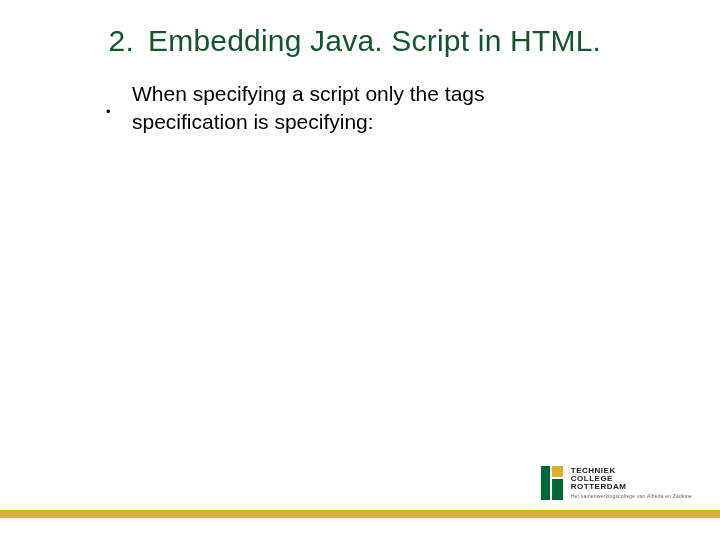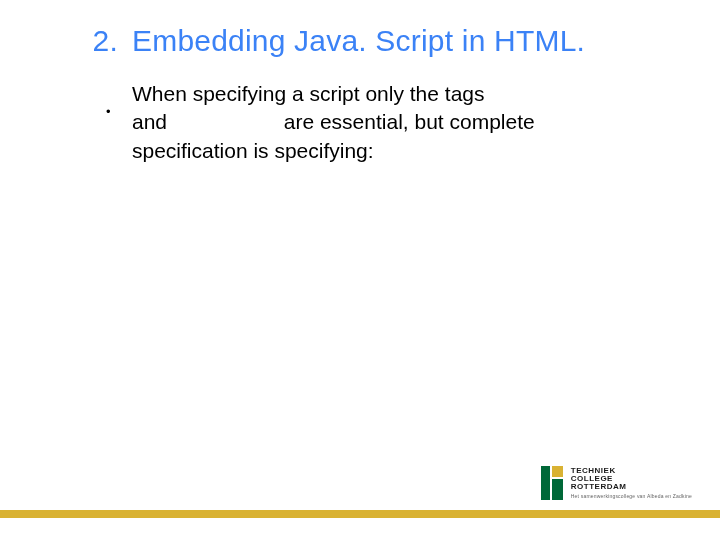--- a/index.html
+++ b/index.html
@@ -1,18 +1,18 @@
 <!DOCTYPE html>
 <html><head>
 <meta charset="utf-8">
 <style>
 html,body{margin:0;padding:0}
 body{width:720px;height:540px;background:#fff;font-family:Arial,Helvetica,sans-serif;position:relative;overflow:hidden}
 .slide{position:relative;width:720px;height:540px}
-.heading{position:absolute;left:80px;top:24px;color:#3b82f6;font-size:30px;font-weight:400;letter-spacing:.2px}
+.heading{position:absolute;left:96px;top:24px;color:#14532d;font-size:30px;font-weight:400;letter-spacing:.2px}
 .num{display:inline-block;width:38px;text-align:right;margin-right:14px}
 .bullet{position:absolute;left:106px;top:104px;font-size:13px;color:#000}
 .body{position:absolute;left:132px;top:80px;width:470px;color:#000;font-size:21px;line-height:1.35}
 .body .line{display:block}
 .footer-bar{position:absolute;left:0;bottom:22px;width:720px;height:8px;background:#d9b233}
 .logo{position:absolute;right:28px;bottom:40px;display:flex;align-items:center;gap:8px}
 .logo-mark{width:22px;height:34px;position:relative}
 .logo-mark .vert{position:absolute;left:0;top:0;width:9px;height:34px;background:#006838}
 .logo-mark .sq{position:absolute;left:11px;top:0;width:11px;height:11px;background:#d9b233}
 .logo-mark .bar{position:absolute;left:11px;top:13px;width:11px;height:21px;background:#006838}
@@ -24,21 +24,20 @@
 <div class="slide">
 
 <div class="heading">
   <span class="num">2.</span><span>Embedding Java. Script in HTML.</span>
 </div>
 
 <div class="bullet">•</div>
 
 <div class="body">
   <span class="line">When specifying a script only the tags</span>
-  <span class="line"><span>and</span>&nbsp;&nbsp;&nbsp;&nbsp;&nbsp;&nbsp;&nbsp;&nbsp;&nbsp;&nbsp;&nbsp;&nbsp;&nbsp;&nbsp;&nbsp;&nbsp;&nbsp;&nbsp;&nbsp;&nbsp;<span>are essential, but complete</span></span>
   <span class="line">specification is specifying:</span>
 </div>
 
 <div class="footer-bar"></div>
 
 <div class="logo">
   <div class="logo-mark">
     <div class="vert"></div>
         <div class="sq"></div>
         <div class="bar"></div>

